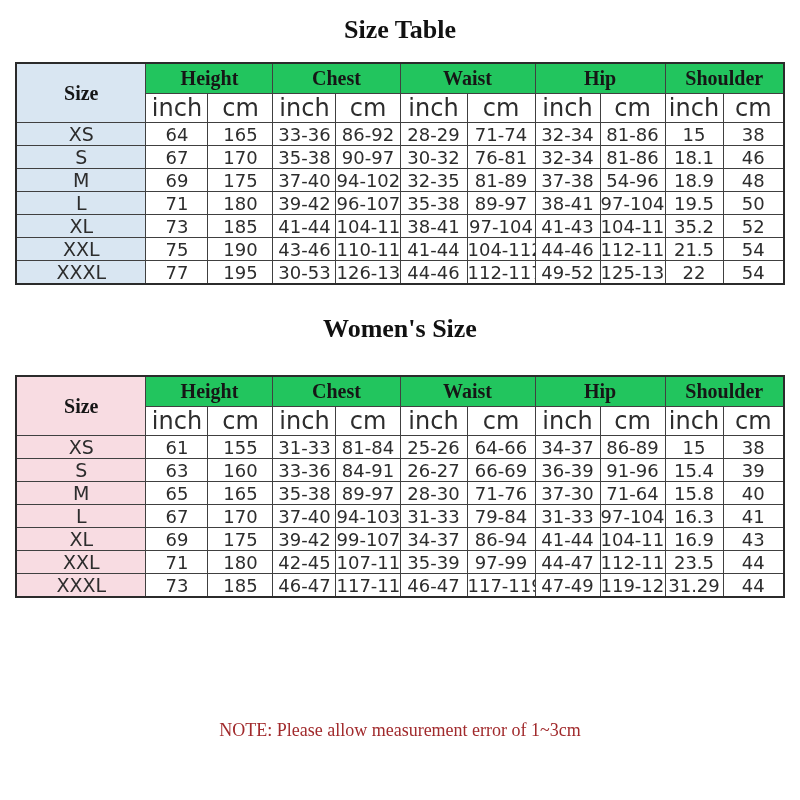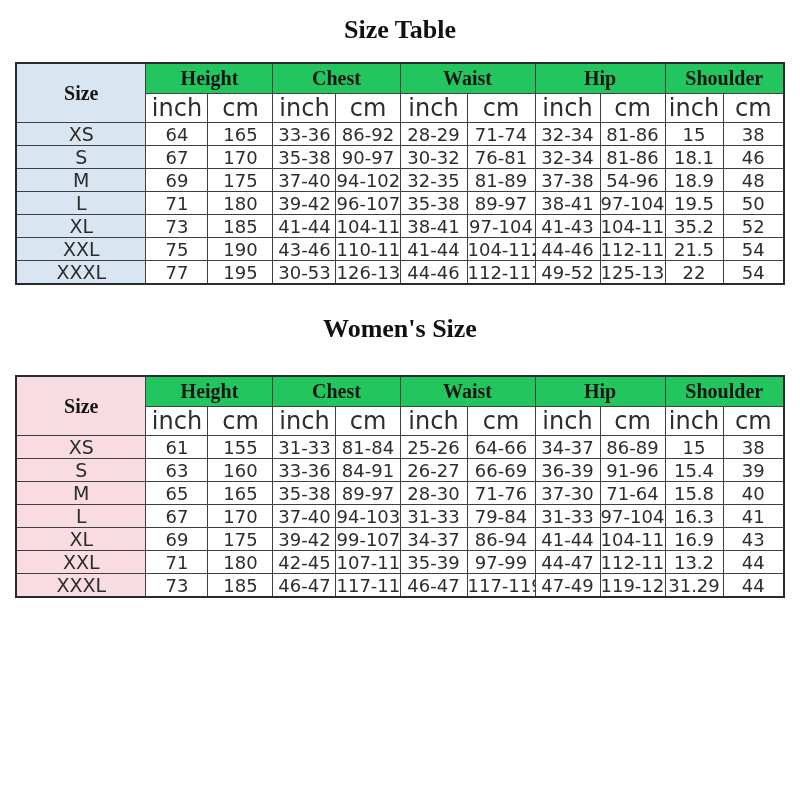--- a/index.html
+++ b/index.html
@@ -336,33 +336,34 @@
         <tr>
           <th class="size-cell">XXL</th>
           <td>71</td>
           <td>180</td>
           <td>42-45</td>
           <td>107-115</td>
           <td>35-39</td>
           <td>97-99</td>
           <td>44-47</td>
           <td>112-119</td>
-          <td>13.2</td>
+          <td>23.5</td>
           <td>44</td>
         </tr>
         <tr>
           <th class="size-cell">XXXL</th>
           <td>73</td>
           <td>185</td>
           <td>46-47</td>
           <td>117-119</td>
           <td>46-47</td>
           <td>117-119</td>
           <td>47-49</td>
           <td>119-124</td>
           <td>31.29</td>
           <td>44</td>
         </tr>
       </tbody>
   </table>
 
+  <div class="note">NOTE: Please allow measurement error of 1~3cm</div>
 
 </div>
 
 </body></html>

